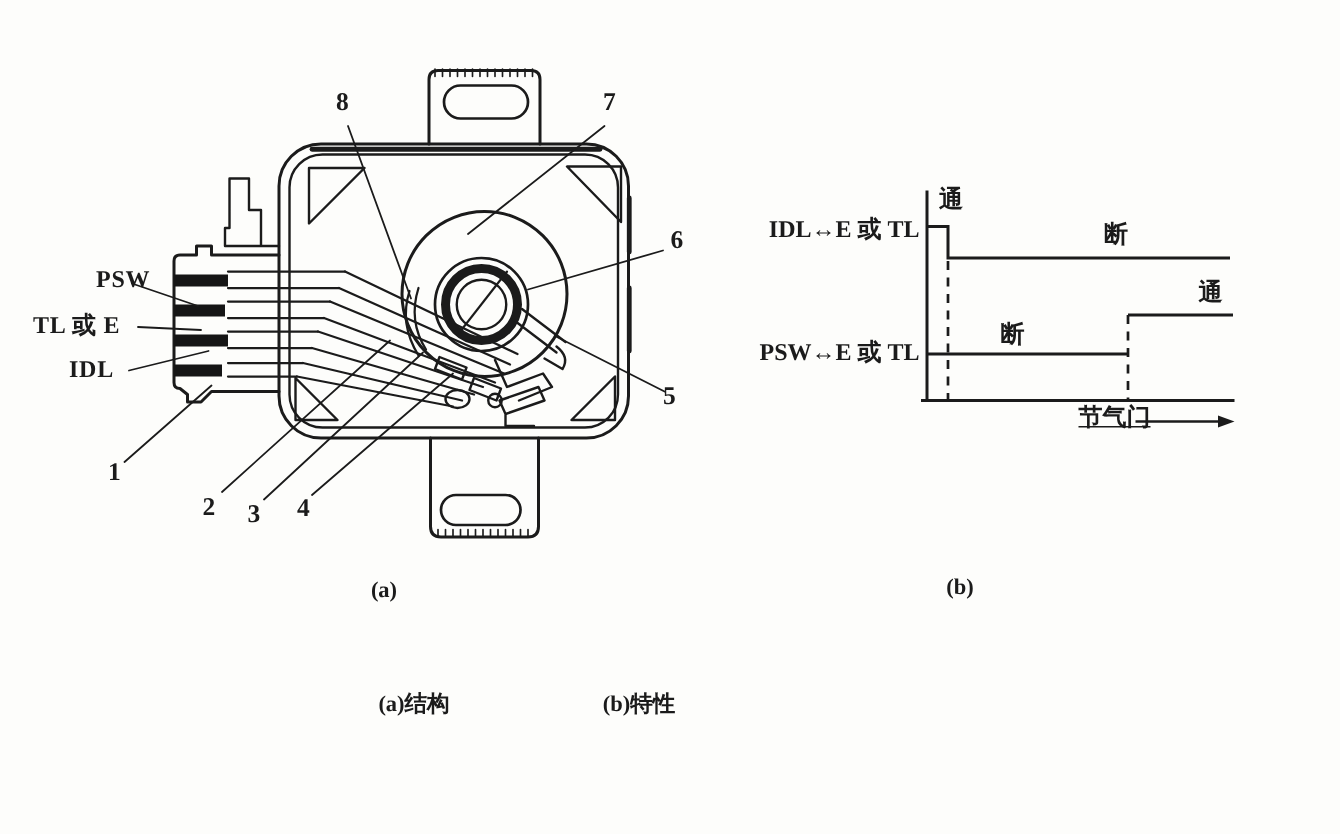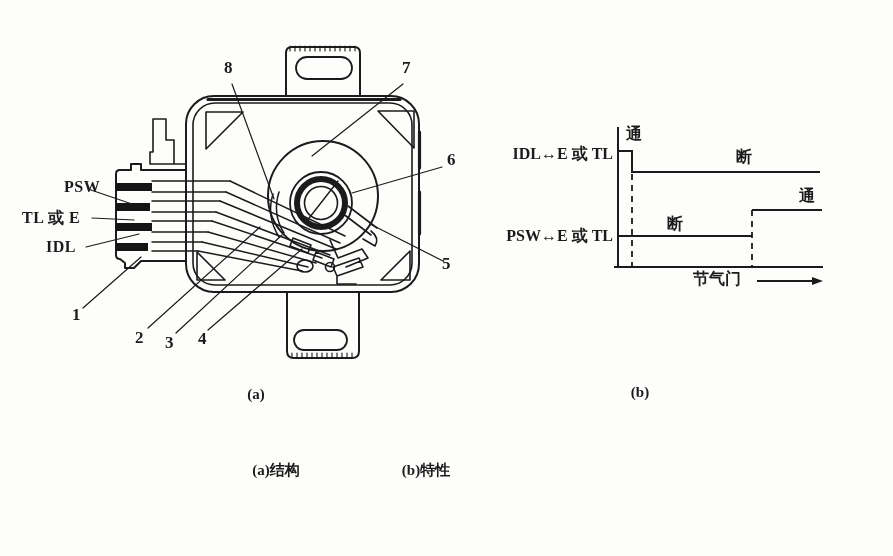--- a/index.html
+++ b/index.html
@@ -111,19 +111,19 @@
   <div class="lbl num" style="left:224px;top:59px;">8</div>
 
   <div class="lbl tag center" style="left:256px;top:387px;">(a)</div>
 
   <div class="lbl sig" style="right:280px;top:146px;">IDL↔E 或 TL</div>
   <div class="lbl sig" style="right:280px;top:228px;">PSW↔E 或 TL</div>
   <div class="lbl state" style="left:626px;top:126px;">通</div>
   <div class="lbl state" style="left:736px;top:149px;">断</div>
   <div class="lbl state" style="left:667px;top:216px;">断</div>
   <div class="lbl state" style="left:799px;top:188px;">通</div>
-  <div class="lbl state" style="left:693px;top:271px;">节气门</div>
+  <div class="lbl state" style="left:719px;top:271px;text-decoration:underline;">节气门</div>
   <div class="lbl tag center" style="left:640px;top:385px;">(b)</div>
 
   <div class="lbl cap-sub center" style="left:276px;top:463px;">(a)结构</div>
   <div class="lbl cap-sub center" style="left:426px;top:463px;">(b)特性</div>
 
 </div>
 
 </body></html>

